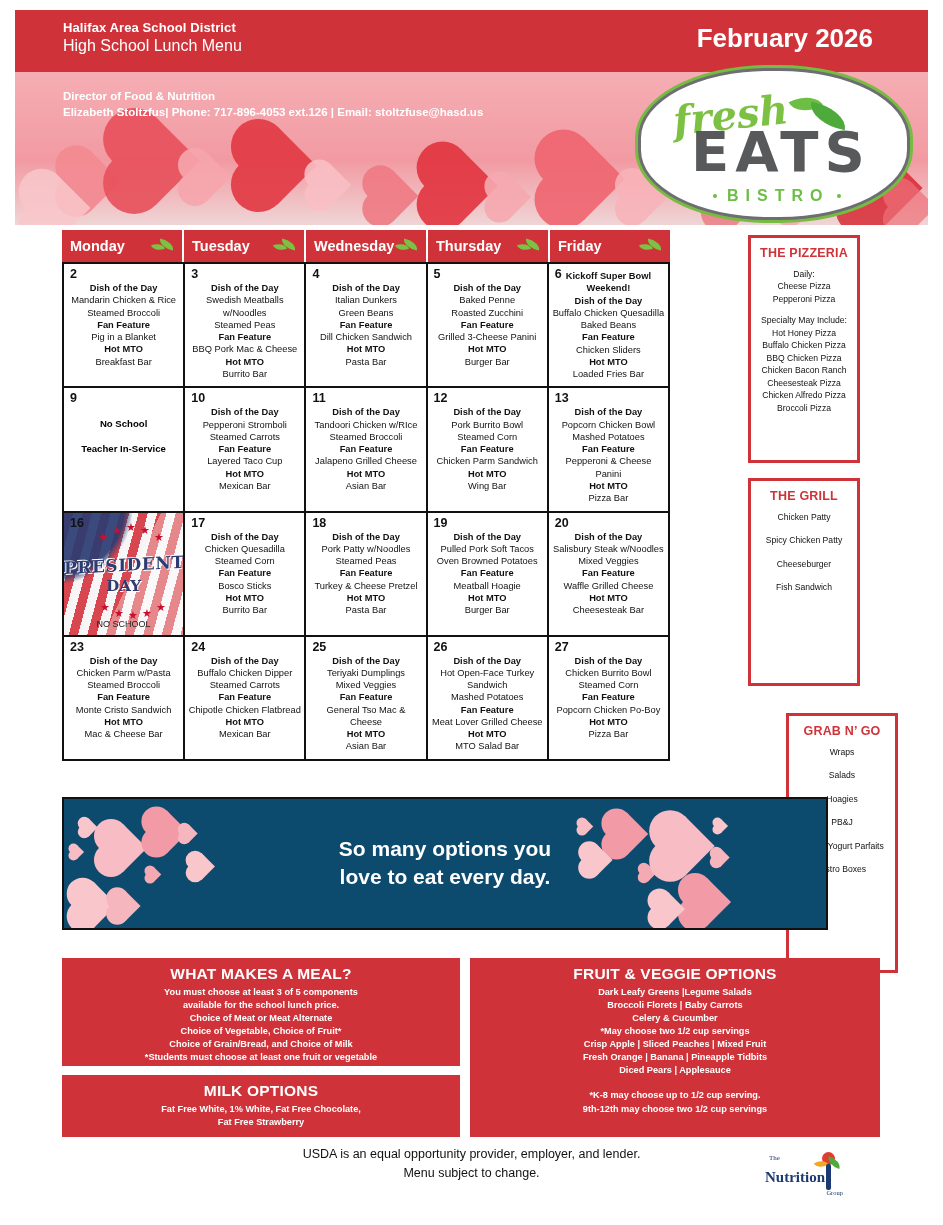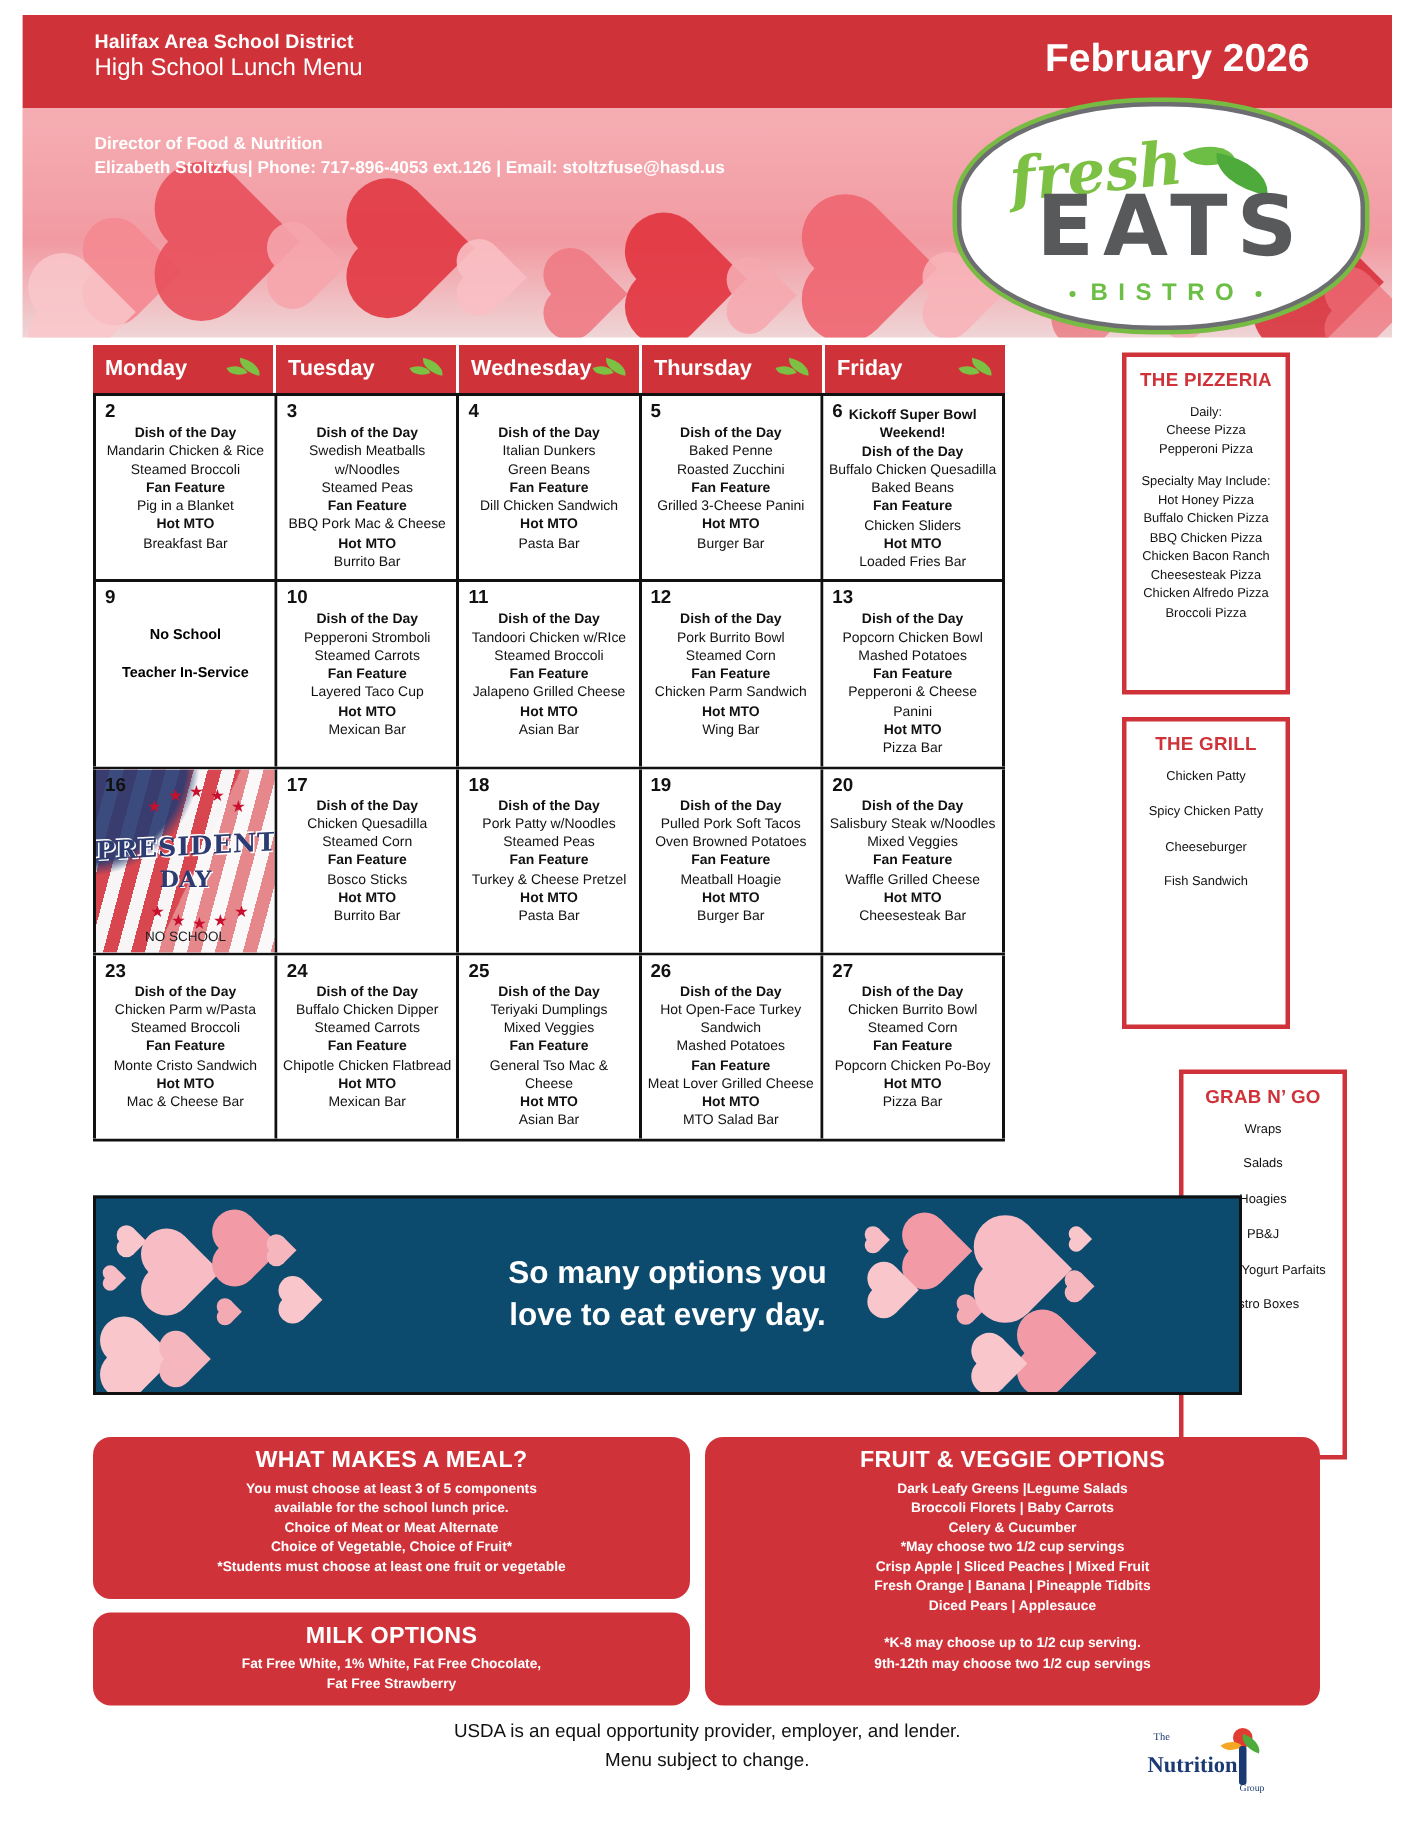--- a/index.html
+++ b/index.html
@@ -208,21 +208,20 @@
     position:absolute; left:0; right:0; top:36px;
     text-align:center; color:#fff;
     font-size:21px; font-weight:bold; line-height:1.35;
   }
 
   
   .fbox {
     position:absolute;
     background:#cf3339; color:#fff; text-align:center;
     padding:7px 6px;
-    border-radius:12px;
   }
   .fbox h4 { font-size:15.5px; font-weight:bold; margin-bottom:3px; letter-spacing:.2px;}
   .fbox .ln { font-size:9.2px; line-height:1.42; font-weight:bold; }
   #box-meal  { left:62px;  top:958px;  width:398px; height:108px; }
   #box-milk  { left:62px;  top:1075px; width:398px; height:62px;  }
   #box-fruit { left:470px; top:958px;  width:410px; height:179px; }
   #box-fruit .spacer { height:12px; }
 
   
   .footer {
@@ -718,20 +717,21 @@
     </div>
   </div>
 
   <div class="fbox" id="box-meal">
     <h4>WHAT MAKES A MEAL?</h4>
     <div id="meal-lines">
         <div class="ln">You must choose at least 3 of 5 components</div>
         <div class="ln">available for the school lunch price.</div>
         <div class="ln">Choice of Meat or Meat Alternate</div>
         <div class="ln">Choice of Vegetable, Choice of Fruit*</div>
+        <div class="ln">Choice of Grain/Bread, and Choice of Milk</div>
         <div class="ln">*Students must choose at least one fruit or vegetable</div>
       </div>
   </div>
 
   <div class="fbox" id="box-milk">
     <h4>MILK OPTIONS</h4>
     <div id="milk-lines">
         <div class="ln">Fat Free White, 1% White, Fat Free Chocolate,</div>
         <div class="ln">Fat Free Strawberry</div>
       </div>

